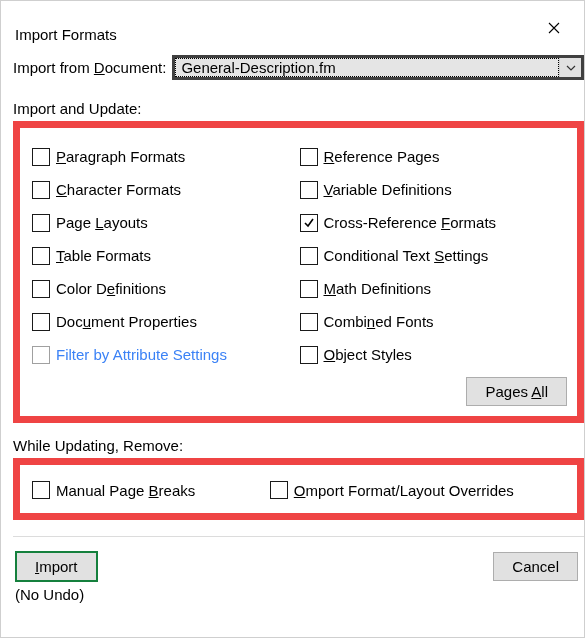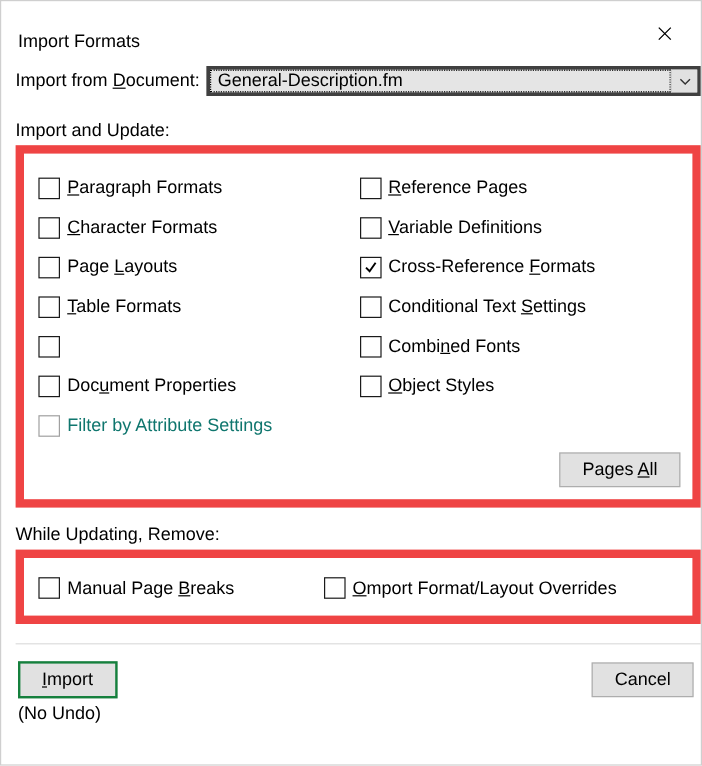--- a/index.html
+++ b/index.html
@@ -81,21 +81,21 @@
     display: flex;
   }
   .check-col { flex: 1; }
   .chk-row {
     display: flex;
     align-items: center;
     height: 33px;
     gap: 6px;
     cursor: default;
   }
-  .chk-row.disabled { color: #0f766e; }
+  .chk-row.disabled { color: #3b82f6; }
   .chk-box {
     width: 18px;
     height: 18px;
     border: 1px solid #1a1a1a;
     background: #fff;
     display: flex;
     align-items: center;
     justify-content: center;
     flex-shrink: 0;
   }
@@ -175,20 +175,21 @@
           <div class="chk-row">
             <span class="chk-box"></span>
             <span><span>Page </span><span class="u">L</span><span>ayouts</span></span>
           </div>
           <div class="chk-row">
             <span class="chk-box"></span>
             <span><span></span><span class="u">T</span><span>able Formats</span></span>
           </div>
           <div class="chk-row">
             <span class="chk-box"></span>
+            <span><span>Color D</span><span class="u">e</span><span>finitions</span></span>
           </div>
           <div class="chk-row">
             <span class="chk-box"></span>
             <span><span>Doc</span><span class="u">u</span><span>ment Properties</span></span>
           </div>
           <div class="chk-row disabled">
             <span class="chk-box"></span>
             <span><span>Filter by Attribute Settings</span><span></span></span>
           </div>
         </div>
@@ -205,20 +206,24 @@
             <span class="chk-box">
               <svg width="12" height="12" viewBox="0 0 12 12">
                 <path d="M2 6 L5 9 L10 2" stroke="#000" stroke-width="1.6" fill="none"></path>
               </svg>
             </span>
             <span><span>Cross-Reference </span><span class="u">F</span><span>ormats</span></span>
           </div>
           <div class="chk-row">
             <span class="chk-box"></span>
             <span><span>Conditional Text </span><span class="u">S</span><span>ettings</span></span>
+          </div>
+          <div class="chk-row">
+            <span class="chk-box"></span>
+            <span><span></span><span class="u">M</span><span>ath Definitions</span></span>
           </div>
           <div class="chk-row">
             <span class="chk-box"></span>
             <span><span>Combi</span><span class="u">n</span><span>ed Fonts</span></span>
           </div>
           <div class="chk-row">
             <span class="chk-box"></span>
             <span><span></span><span class="u">O</span><span>bject Styles</span></span>
           </div>
         </div>

